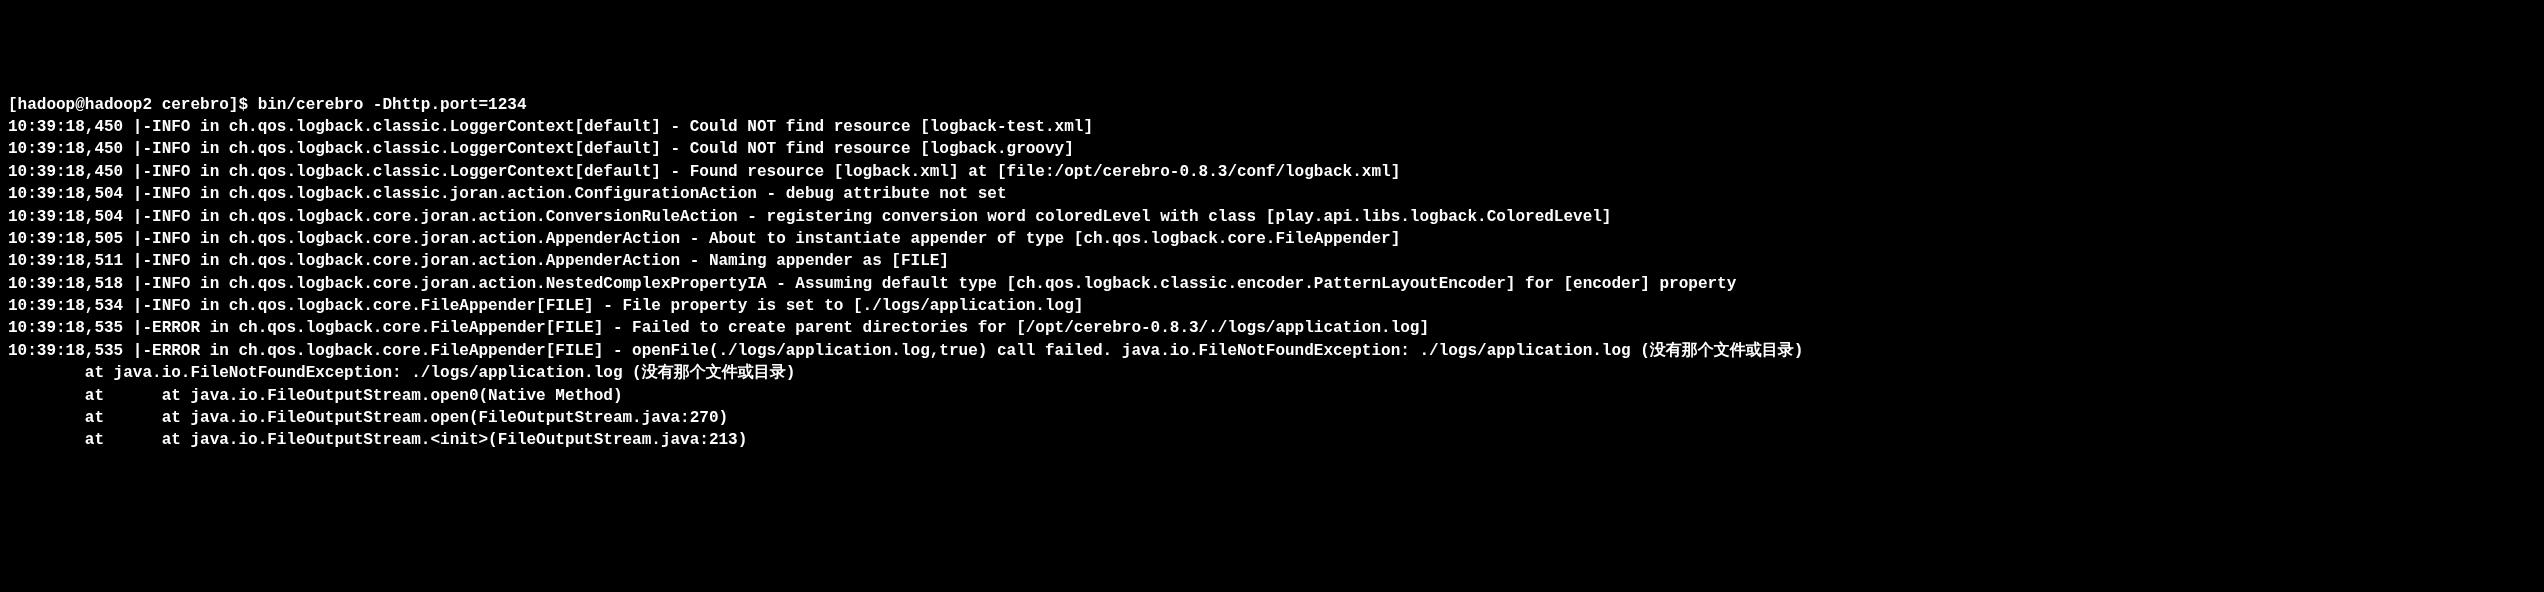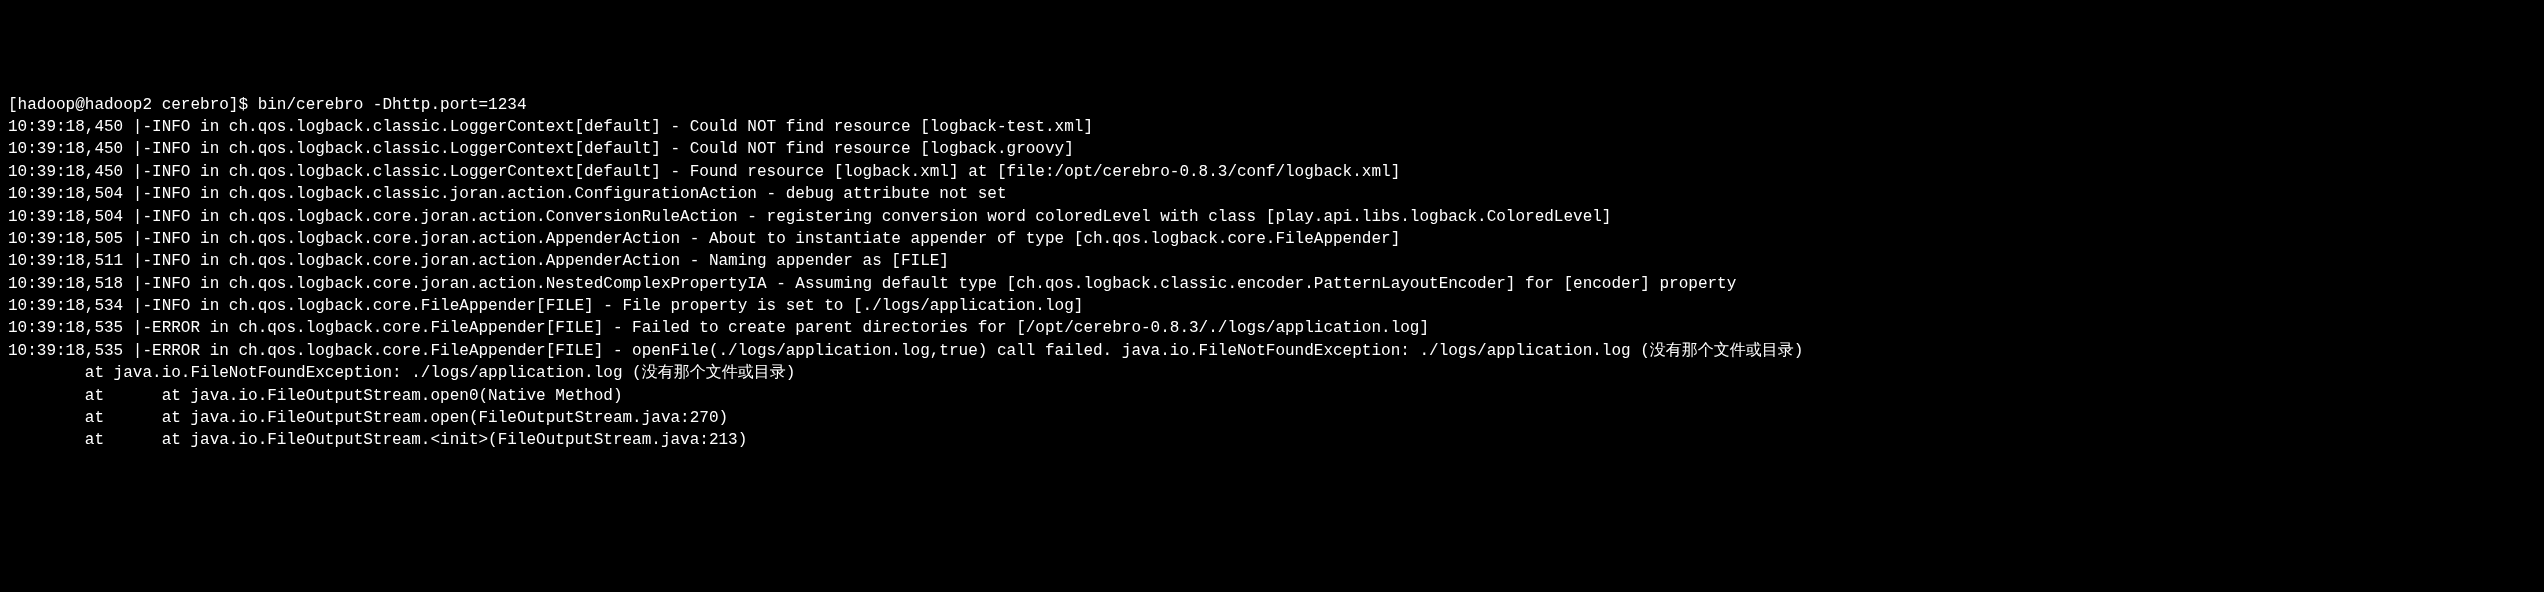--- a/index.html
+++ b/index.html
@@ -1,18 +1,19 @@
 <!DOCTYPE html>
 <html><head>
   <meta charset="utf-8">
   <style>
     * {
       margin: 0;
       padding: 0;
       box-sizing: border-box;
+      font-weight: bold;
     }
     body {
       background-color: #000000;
       color: #ffffff;
       font-family: "Consolas", "Monaco", "Courier New", monospace;
       font-size: 16px;
       line-height: 1.4;
       padding: 4px 8px;
       white-space: pre-wrap;
       word-wrap: break-word;

